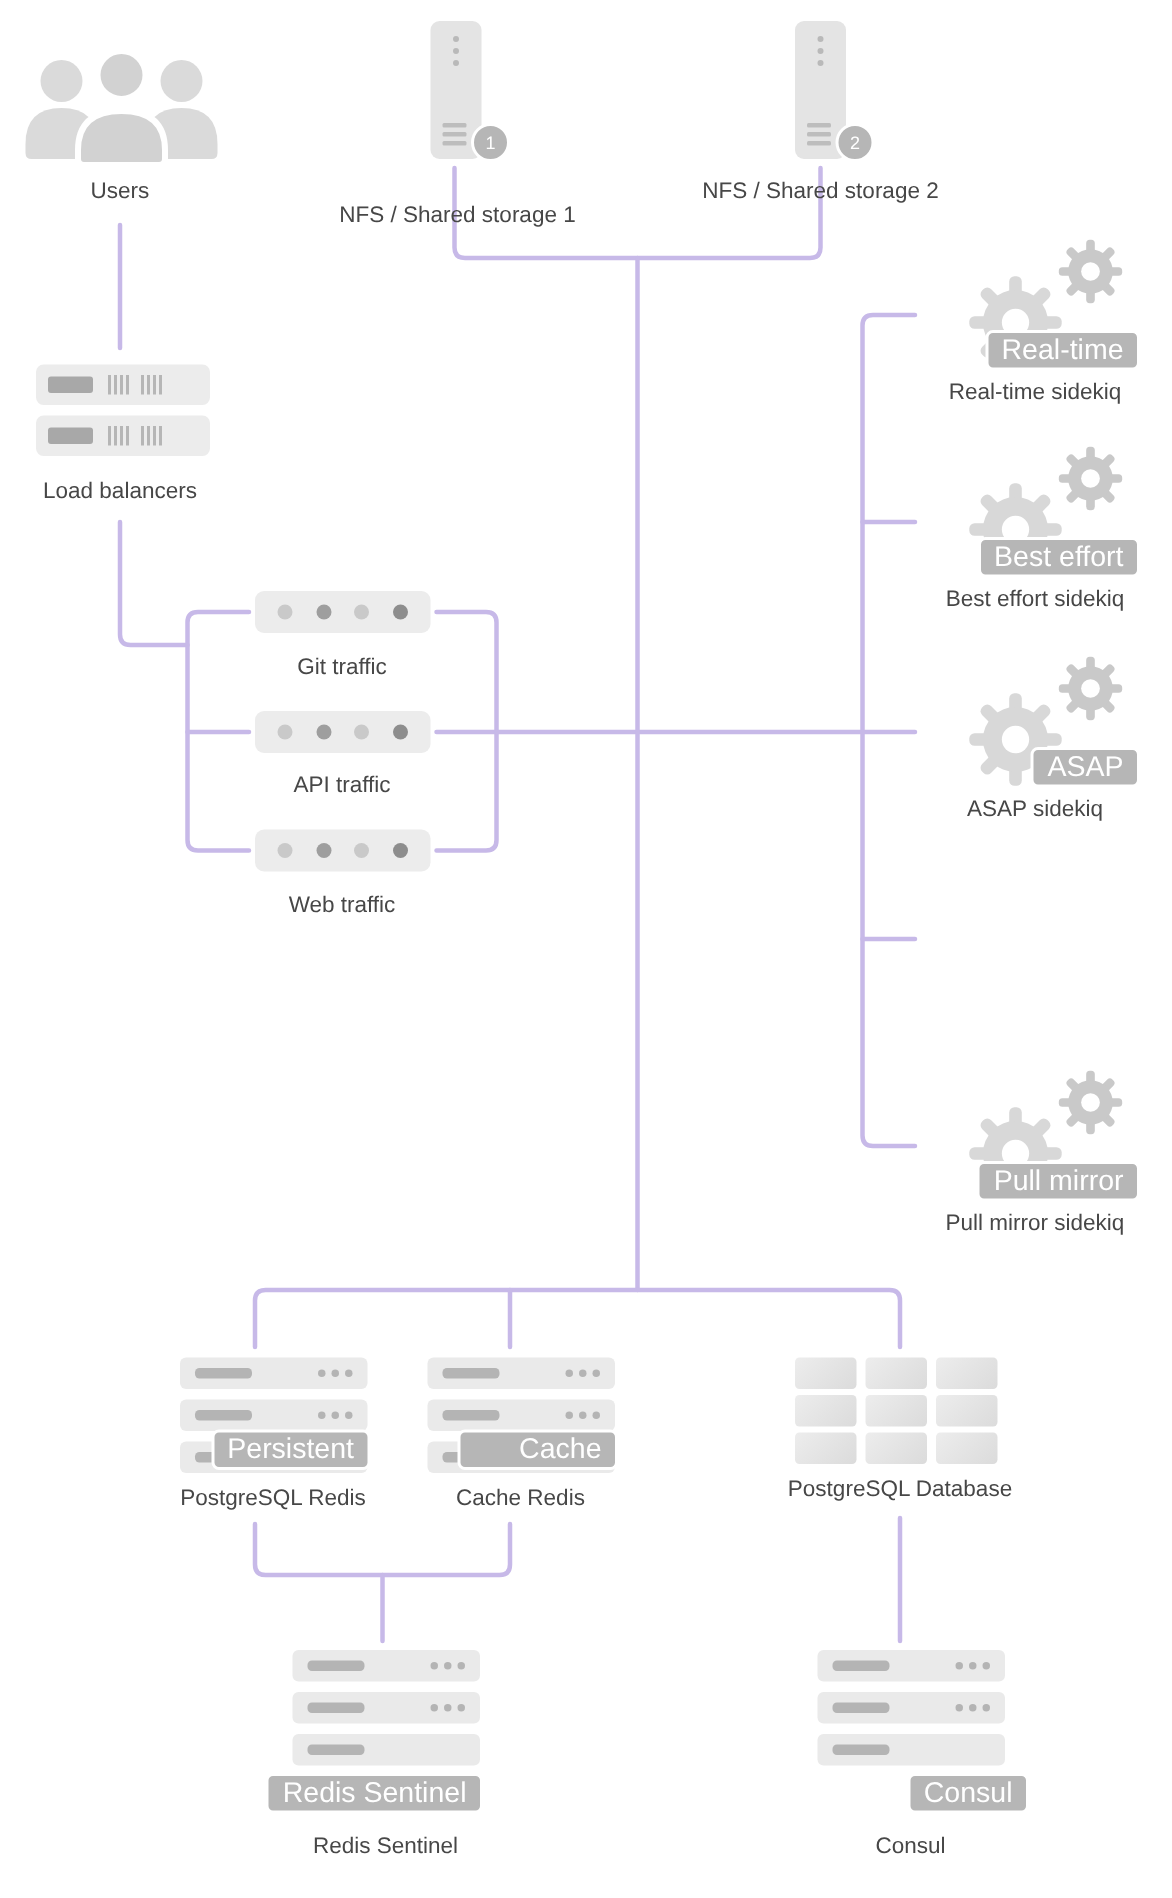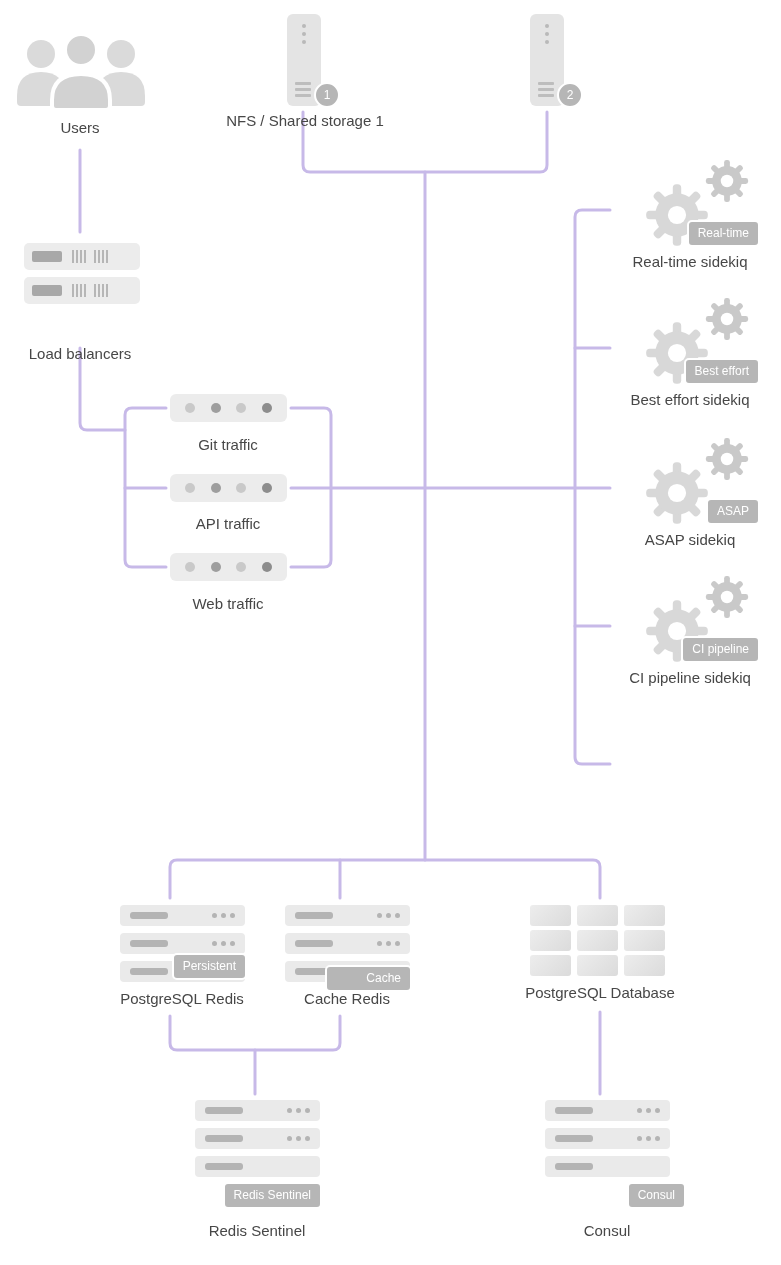--- a/index.html
+++ b/index.html
@@ -26,21 +26,21 @@
     text-align: center;
     line-height: 19px;
     white-space: nowrap;
   }
   .pill {
     position: absolute;
     background: var(--badge-bg, #b6b6b6);
     color: var(--badge-text, #fff);
     border: 2px solid #fff;
     border-radius: 5px;
-    font-size: 12px;
+    font-size: 19px;
     line-height: 19px;
     padding: 2px 9px;
     white-space: nowrap;
   }
   .circle-badge {
     position: absolute;
     width: 22px; height: 22px;
     border-radius: 50%;
     background: var(--badge-bg, #ababab);
     border: 2px solid #fff;
@@ -179,37 +179,38 @@
           <i></i>
         </span>
       <span class="tower-grill">
           <i></i>
           <i></i>
           <i></i>
         </span>
     </div>
     <div class="circle-badge" style="left:27px; top:68px;">1</div>
   </div>
-  <div class="label" style="left:195px; top:111px; width:220px;">NFS / Shared storage 1</div>
+  <div class="label" style="left:195px; top:134px; width:220px;">NFS / Shared storage 1</div>
 
   <div class="node" style="left:530px; top:14px;">
     <div class="tower">
       <span class="tower-dots">
           <i></i>
           <i></i>
           <i></i>
         </span>
       <span class="tower-grill">
           <i></i>
           <i></i>
           <i></i>
         </span>
     </div>
     <div class="circle-badge" style="left:27px; top:68px;">2</div>
   </div>
+  <div class="label" style="left:437px; top:118px; width:220px;">NFS / Shared storage 2</div>
 
   <div class="node" style="left:24px; top:243px;">
     <div class="lb-row">
       <i class="lb-bar"></i>
       <span class="lb-stripes">
           <i></i>
           <i></i>
           <i></i>
           <i></i>
         </span>
@@ -229,21 +230,21 @@
           <i></i>
         </span>
       <span class="lb-stripes">
           <i></i>
           <i></i>
           <i></i>
           <i></i>
         </span>
     </div>
   </div>
-  <div class="label" style="left:0; top:318px; width:160px;margin-top:26px;">Load balancers</div>
+  <div class="label" style="left:0; top:318px; width:160px;">Load balancers</div>
 
   <div class="traffic-box" style="left:170px; top:394px;">
       <i></i>
       <i></i>
       <i></i>
       <i></i>
     </div>
   <div class="label" style="left:148px; top:435px; width:160px;">Git traffic</div>
 
   <div class="traffic-box" style="left:170px; top:474px;">
@@ -285,30 +286,30 @@
   <div class="node sidekiq" style="left:610px; top:434px;">
     <svg class="gears" width="112" height="94" viewBox="0 0 112 94">
       <use href="#gear" x="0" y="24" width="70" height="70" class="gear-big"></use>
       <circle cx="85" cy="25" r="26" fill="#fff"></circle>
       <use href="#gear" x="61" y="1" width="48" height="48" class="gear-small"></use>
     </svg>
     <div class="pill" style="right:10px; top:64px;text-align:center;">ASAP</div>
     <div class="label" style="left:0; top:96px; width:160px;">ASAP sidekiq</div>
   </div>
 
-  <div class="node sidekiq" style="left:610px; top:572px;">
+
+  <div class="node sidekiq" style="left:610px; top:710px;">
     <svg class="gears" width="112" height="94" viewBox="0 0 112 94">
       <use href="#gear" x="0" y="24" width="70" height="70" class="gear-big"></use>
       <circle cx="85" cy="25" r="26" fill="#fff"></circle>
       <use href="#gear" x="61" y="1" width="48" height="48" class="gear-small"></use>
     </svg>
-    <div class="pill" style="right:10px; top:64px;">CI pipeline</div>
-    <div class="label" style="left:0; top:96px; width:160px;">CI pipeline sidekiq</div>
-  </div>
-
+    <div class="pill" style="right:10px; top:64px;">Pull mirror</div>
+    <div class="label" style="left:0; top:96px; width:160px;">Pull mirror sidekiq</div>
+  </div>
 
   <div class="node redis-icon" style="left:120px; top:905px;">
     <div class="redis-row">
         <i class="dash"></i>
         <span class="dots3">
           <i></i>
           <i></i>
           <i></i>
         </span>
       </div>
@@ -340,21 +341,21 @@
         <i class="dash"></i>
         <span class="dots3">
           <i></i>
           <i></i>
           <i></i>
         </span>
       </div>
     <div class="redis-row">
         <i class="dash"></i>
       </div>
-    <div class="pill" style="right:-2px; top:60px;padding-left:39px;">Cache</div>
+    <div class="pill" style="right:-2px; top:48px;padding-left:39px;">Cache</div>
   </div>
   <div class="label" style="left:267px; top:989px; width:160px;">Cache Redis</div>
 
   <div class="node pg-grid" style="left:530px; top:905px;">
     <i></i>
       <i></i>
       <i></i>
       <i></i>
       <i></i>
       <i></i>

